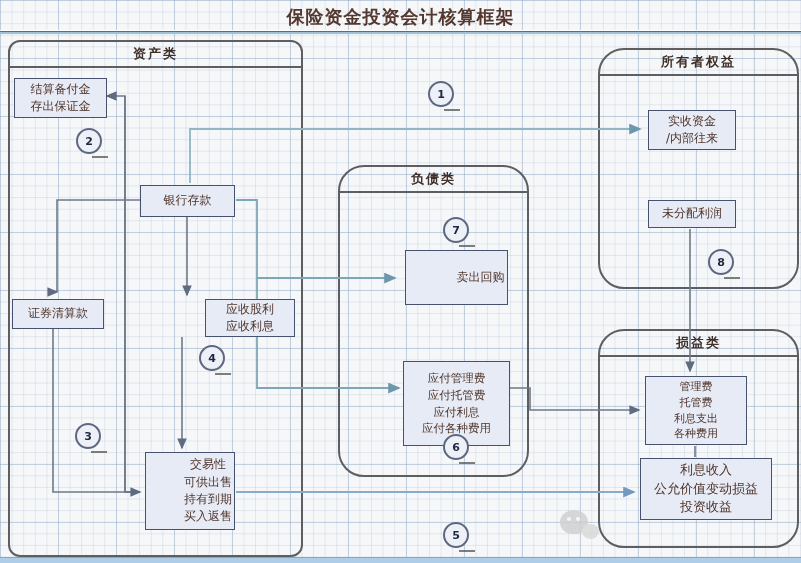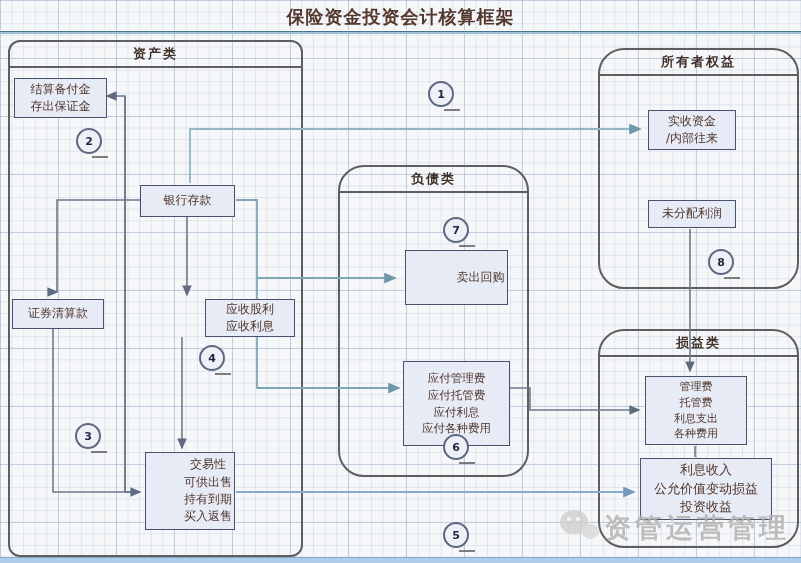--- a/index.html
+++ b/index.html
@@ -180,16 +180,15 @@
 <div class="ncircle c5">5</div>
 <div class="ncircle c6">6</div>
 <div class="ncircle c7">7</div>
 <div class="ncircle c8">8</div>
 
 <div class="watermark">
   <div class="wm-logo">
     <div class="wm-big"></div>
       <div class="wm-small"></div>
   </div>
-  <div class="wm-text">资管运营管理</div>
 </div>
 
 <div class="bottom-bar"></div>
 
 </body></html>

